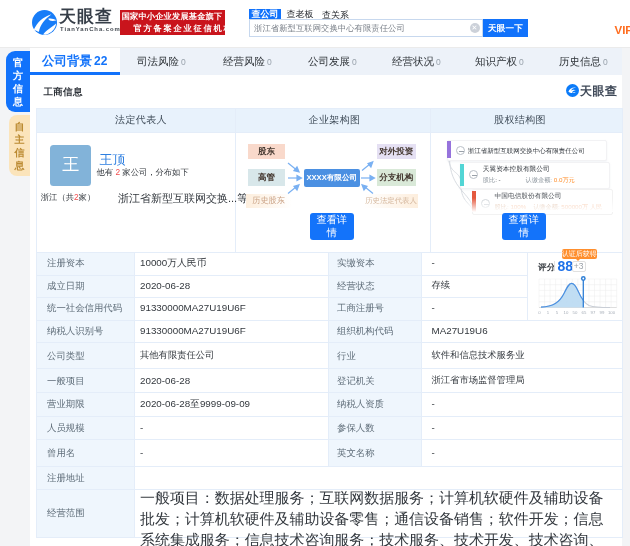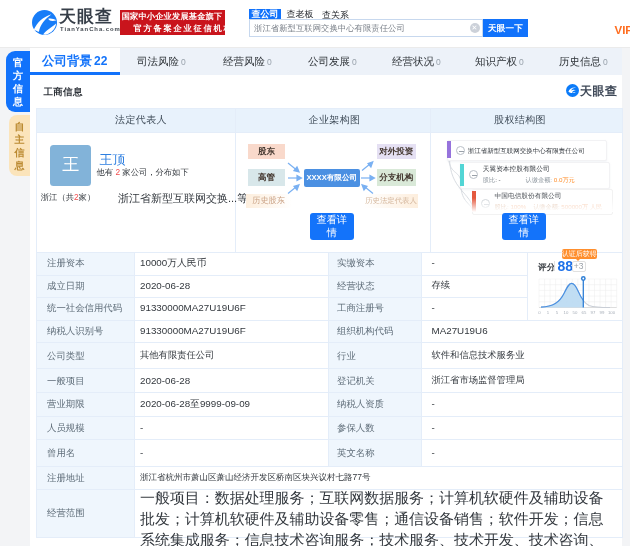--- a/index.html
+++ b/index.html
@@ -233,21 +233,20 @@
   <div class="abs val" style="left:140px;top:422.5px">-</div>
   <div class="abs lab" style="left:337px;top:422.5px">参保人数</div>
   <div class="abs val" style="left:431.5px;top:422.5px">-</div>
 
   <div class="abs lab" style="left:47px;top:447.5px">曾用名</div>
   <div class="abs val" style="left:140px;top:447.5px">-</div>
   <div class="abs lab" style="left:337px;top:447.5px">英文名称</div>
   <div class="abs val" style="left:431.5px;top:447.5px">-</div>
 
   <div class="abs lab" style="left:47px;top:472.5px">注册地址</div>
-  <div class="abs val" style="left:140px;top:472.8px;font-size:8.5px">浙江省杭州市萧山区萧山经济开发区桥南区块兴议村七路77号</div>
 
   <div class="abs lab" style="left:47px;top:508px">经营范围</div>
   <div class="abs" style="left:140px;top:487px;width:472px;font-size:15px;line-height:21px;color:#33383e;letter-spacing:-0.05px">一般项目：数据处理服务；互联网数据服务；计算机软硬件及辅助设备批发；计算机软硬件及辅助设备零售；通信设备销售；软件开发；信息系统集成服务；信息技术咨询服务；技术服务、技术开发、技术咨询、技术交流、技术转让、技术推广(除依法须经批准的项目外，凭营业执照依法自主开展经营活动)。</div>
 
   <div class="abs" style="left:561.5px;top:249px;width:35.5px;height:9.7px;background:#ff8f2e;border-radius:2px;color:#fff;font-size:7px;text-align:center;line-height:10px;white-space:nowrap">认证后获得</div>
   <div class="abs" style="left:575px;top:258.4px;width:0;height:0;border-left:3px solid transparent;border-right:3px solid transparent;border-top:3.5px solid #ff8f2e"></div>
   <div class="abs" style="left:538px;top:262.5px;font-size:8.5px;font-weight:bold;color:#33383e;letter-spacing:0.3px">评分</div>
   <div class="abs" style="left:553.5px;top:260.5px;width:1px;height:10px;background:#e3e3e3"></div>
   <div class="abs" style="left:557.5px;top:258.8px;font-size:14px;font-weight:bold;color:#1b6fe8">88</div>
   <div class="abs" style="left:571.7px;top:261px;width:14px;height:10.7px;border:1px solid #e0e0e0;border-radius:2px;color:#9aa0a8;text-align:center;font-size:8.5px;line-height:9.5px">+3</div>

